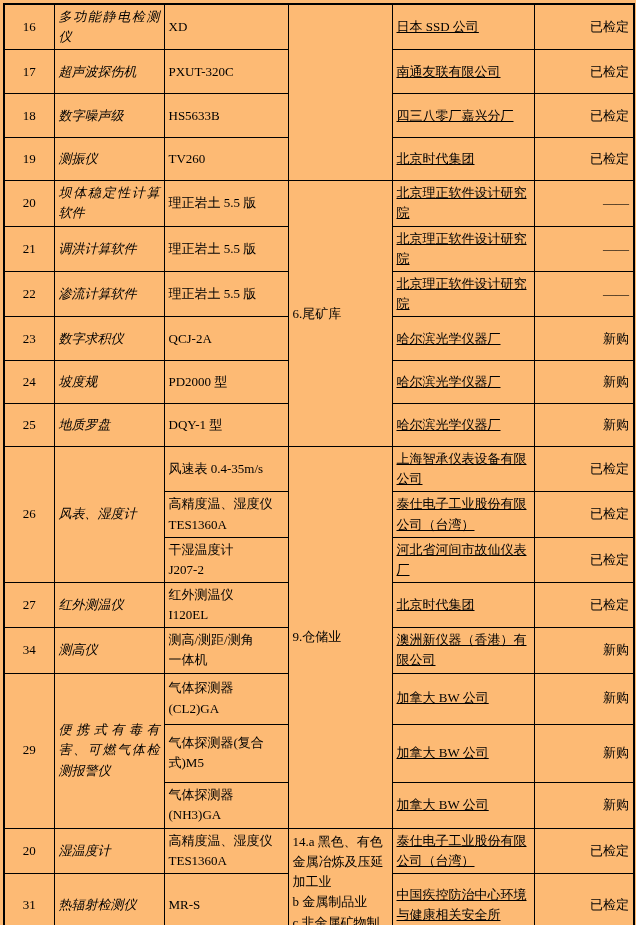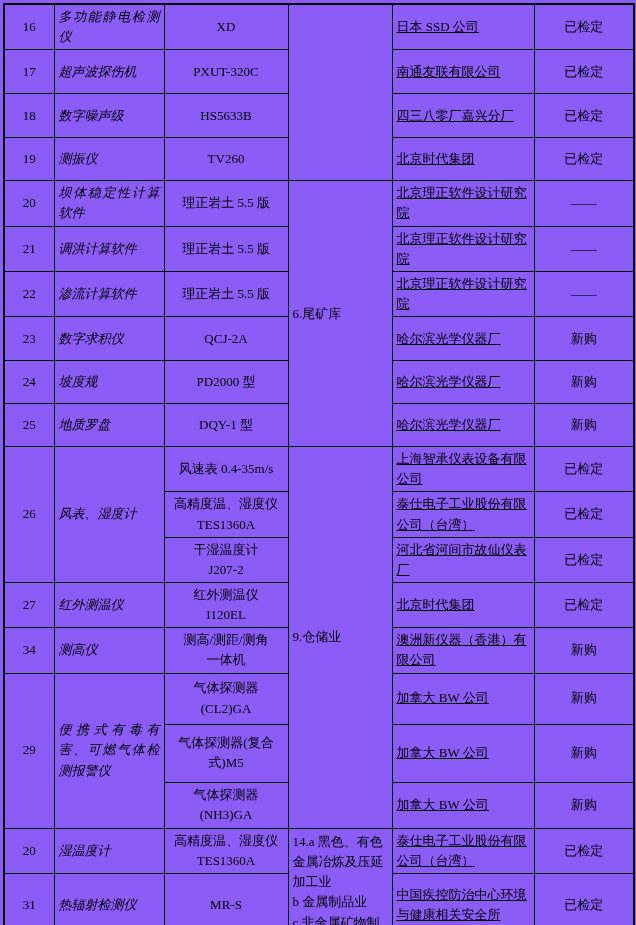--- a/index.html
+++ b/index.html
@@ -1,20 +1,20 @@
 <!DOCTYPE html>
 <html><head>
 <meta charset="utf-8">
 <style>
   html, body { margin: 0; padding: 0; background: #ffffff; }
   .page {
     position: relative;
     width: 636px;
     height: 925px;
-    background: #8b5cf6;
+    background: #fdba74;
     overflow: hidden;
     font-family: "Liberation Serif", "DejaVu Serif", serif;
     color: #000;
   }
   table.equip {
     position: absolute;
     left: 3px;
     top: 3px;
     width: 630px;
     border-collapse: collapse;
@@ -26,24 +26,24 @@
     font-size: 13px;
     line-height: 1.55;
     vertical-align: middle;
     padding: 2px 4px;
     white-space: pre-line;
     overflow: hidden;
     word-break: break-all;
   }
   .c-no     { text-align: center; }
   .c-name   { text-align: justify; text-justify: inter-character; padding-left: 8px; padding-right: 8px; font-style: italic; }
-  .c-model  { text-align: center; }
+  .c-model  { }
   .c-cat    { text-align: left; }
   .c-mfr    { text-align: left; padding-left: 7px; padding-right: 4px; text-decoration: underline; }
-  .c-status { text-align: center; }
+  .c-status { text-align: right; }
 </style>
 </head>
 <body>
 
 <div class="page">
   <table class="equip">
     <colgroup>
       <col style="width:50px">
         <col style="width:110px">
         <col style="width:124px">

